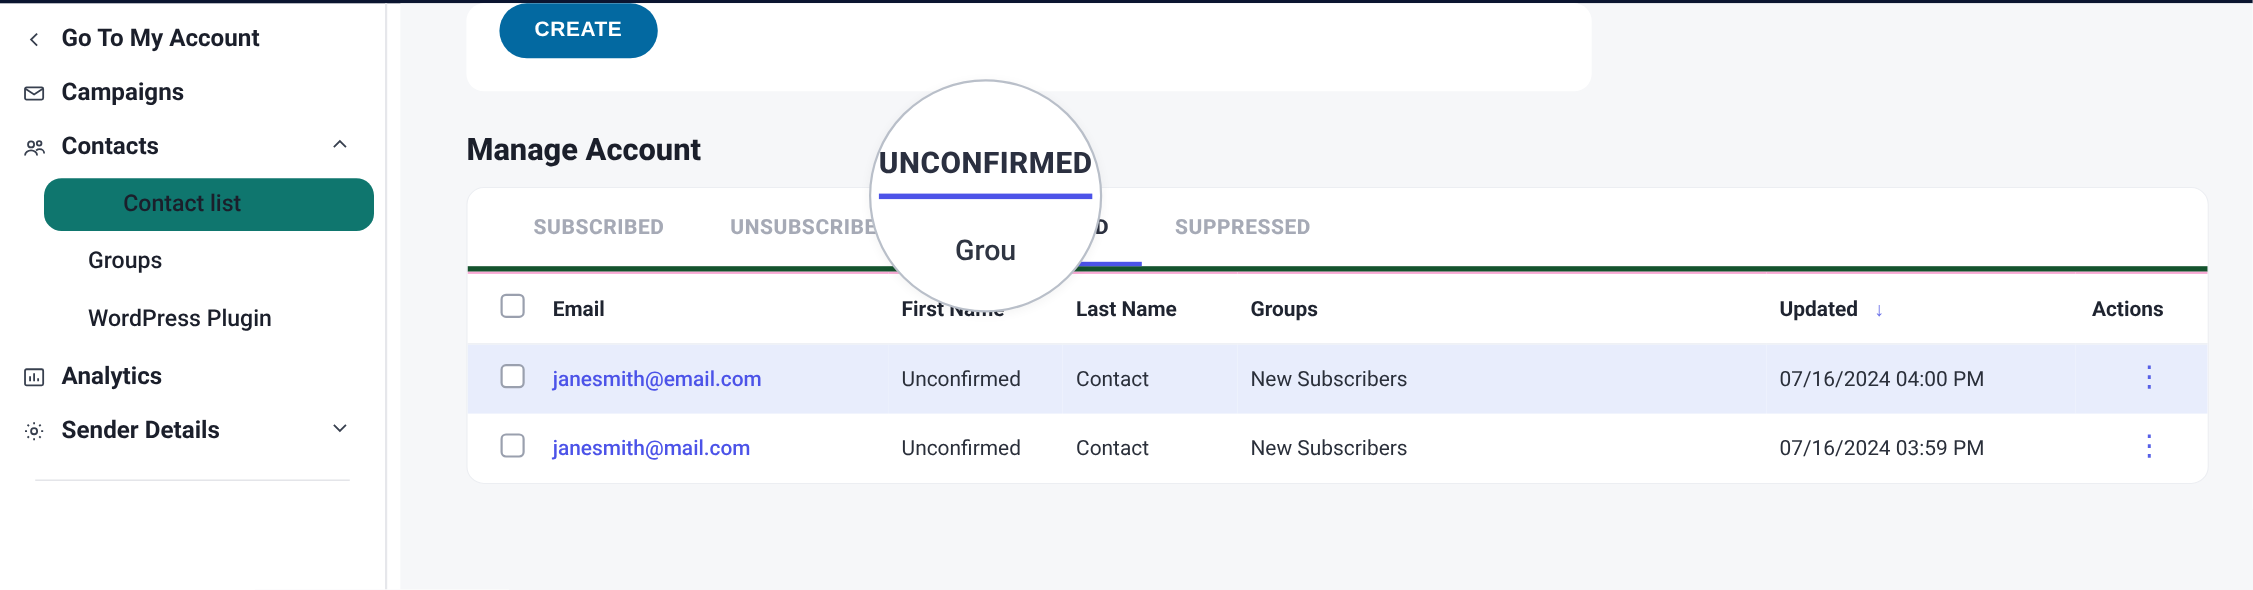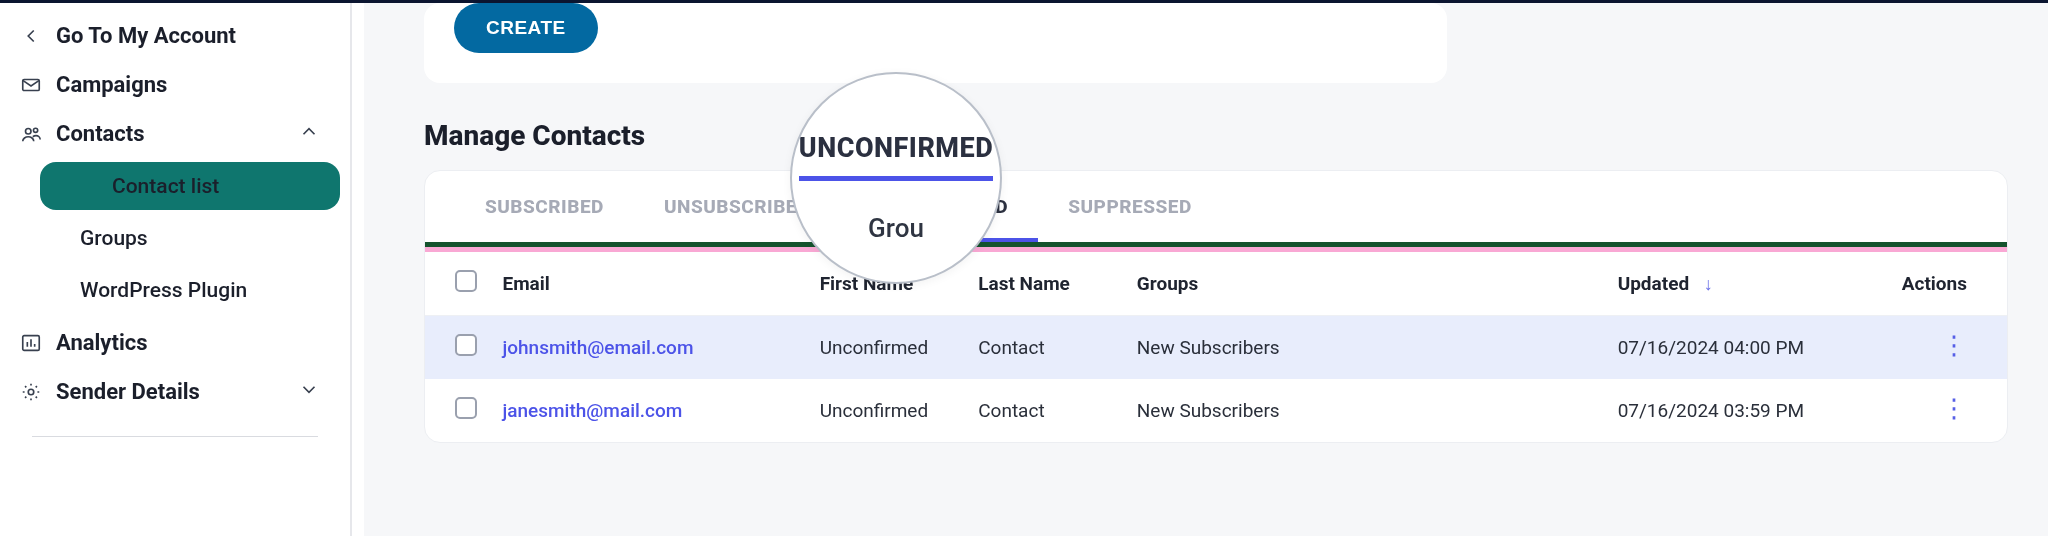--- a/index.html
+++ b/index.html
@@ -151,21 +151,21 @@
   }
   .table { width: 100%; border-collapse: collapse; }
   .table th, .table td {
     text-align: left;
     padding: 18px 12px;
     font-size: 19px;
   }
   .table thead th {
     font-weight: 700;
     color: #1f2430;
-    border-top: 5px solid #f9a8d4;
+    border-top: 2px solid #f9a8d4;
     border-bottom: 1px solid #eef0f4;
   }
   .table tbody tr.hl { background: #e8edfc; }
   .table tbody td { color: #2a2f3a; }
   .table a.email { color: #4c53e8; text-decoration: none; font-weight: 500; }
   .chk {
     width: 22px; height: 22px; border: 2px solid #9aa0ae; border-radius: 5px; display: inline-block; background: #fff;
   }
   .sort-arrow { color: #6a70e8; margin-left: 10px; font-size: 18px; }
   .dots { color: #565fe6; font-size: 26px; cursor: pointer; display:inline-block; line-height: 10px; letter-spacing: 0; }
@@ -278,21 +278,21 @@
   </div>
 
   <hr class="divider">
 </aside>
 
 <main class="main">
   <div class="create-card">
     <button class="create-btn">CREATE</button>
   </div>
 
-  <h2 class="page-title">Manage Contacts</h2>
+  <h2 class="page-title">Manage Account</h2>
 
   <div class="card">
     <div class="tabs">
       <div class="tab">SUBSCRIBED</div>
       <div class="tab">UNSUBSCRIBED</div>
       <div class="tab active">UNCONFIRMED</div>
       <div class="tab">SUPPRESSED</div>
     </div>
 
 
@@ -307,21 +307,21 @@
           <th class="col-upd">
             <span>Updated</span>
             <span class="sort-arrow">↓</span>
           </th>
           <th class="col-act">Actions</th>
         </tr>
       </thead>
       <tbody>
         <tr class="hl">
           <td class="col-chk"><span class="chk"></span></td>
-          <td class="col-email"><a href="#" class="email">johnsmith@email.com</a></td>
+          <td class="col-email"><a href="#" class="email">janesmith@email.com</a></td>
           <td class="col-fn">Unconfirmed</td>
           <td class="col-ln">Contact</td>
           <td class="col-grp">New Subscribers</td>
           <td class="col-upd">07/16/2024 04:00 PM</td>
           <td class="col-act"><span class="dots">⋮</span></td>
         </tr>
         <tr>
           <td class="col-chk"><span class="chk"></span></td>
           <td class="col-email"><a href="#" class="email">janesmith@mail.com</a></td>
           <td class="col-fn">Unconfirmed</td>

